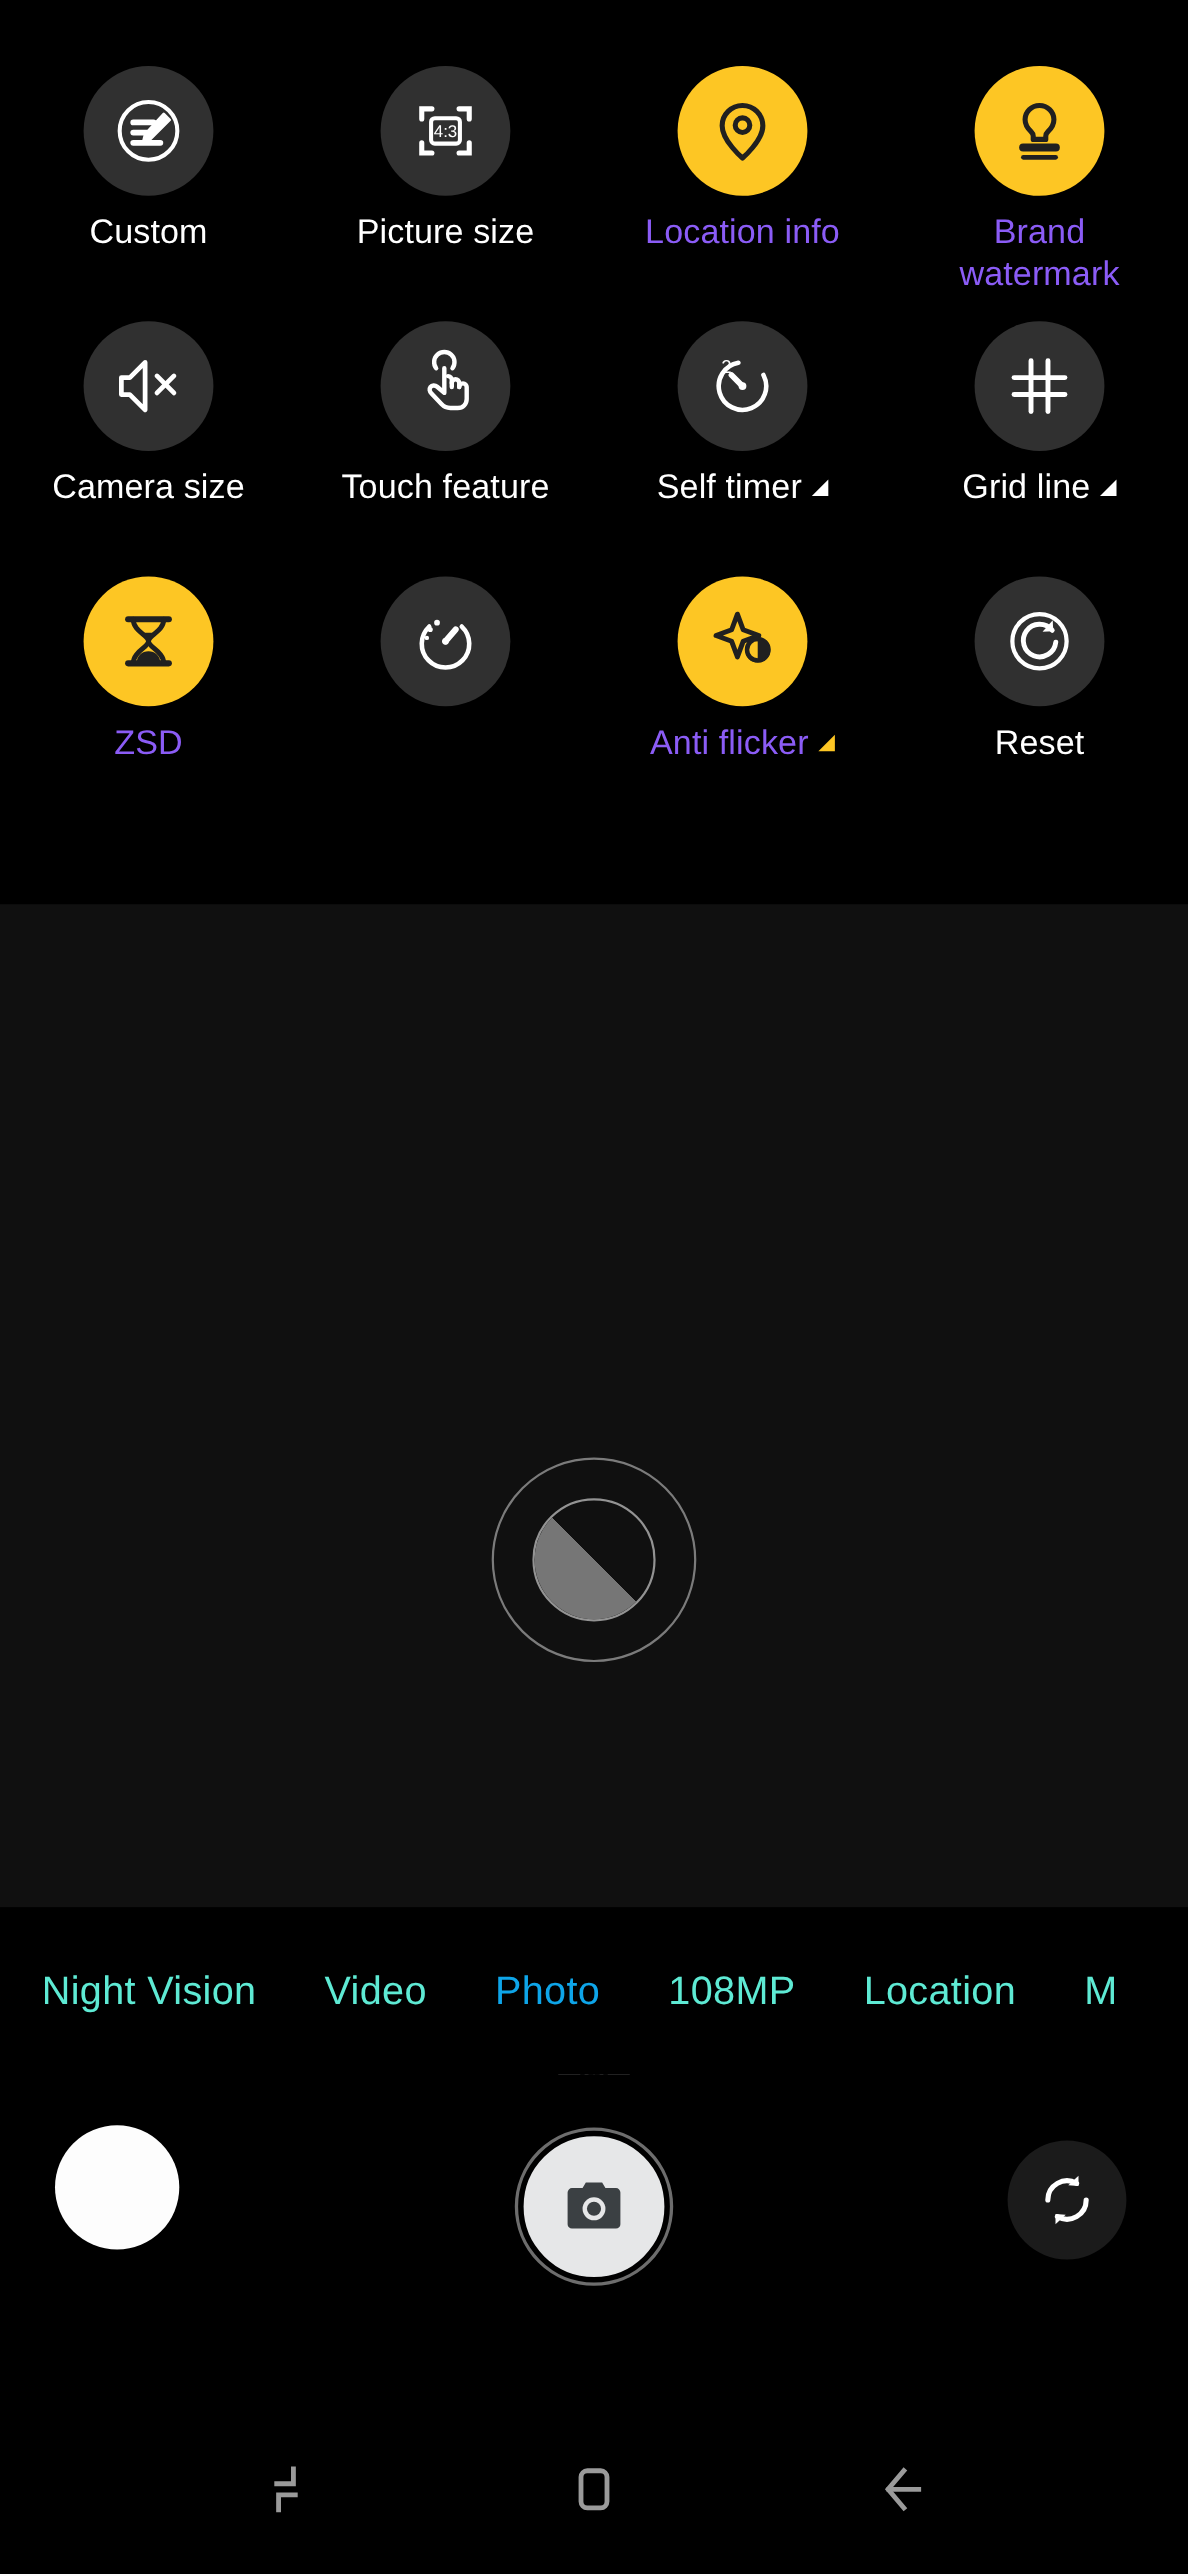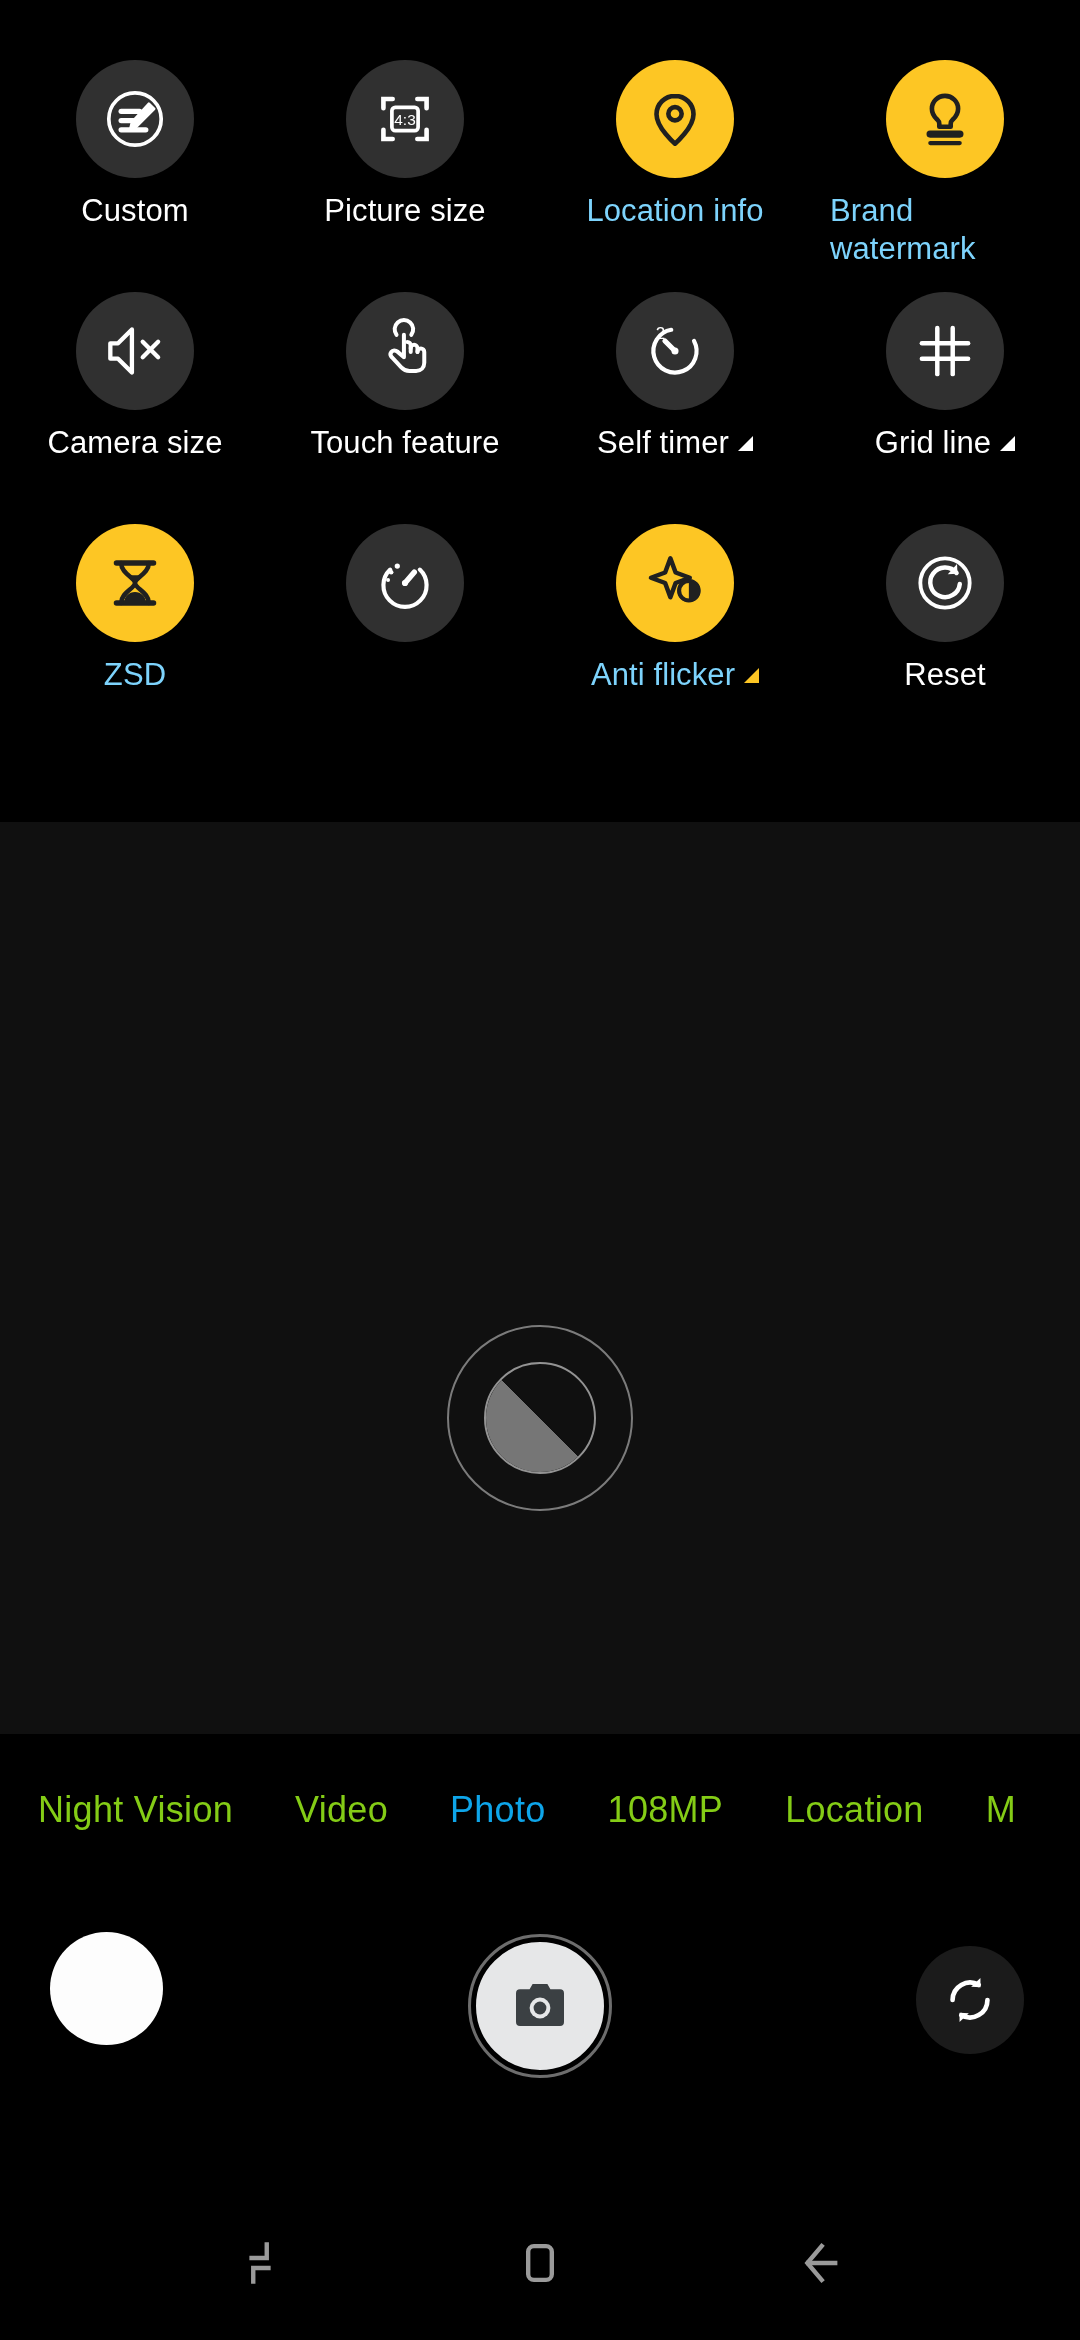--- a/index.html
+++ b/index.html
@@ -30,25 +30,25 @@
     width:118px; height:118px; border-radius:50%;
     background:#303030;
     display:flex; align-items:center; justify-content:center;
     flex:0 0 auto;
   }
   .setting-icon.active{ background:#FDC624; }
   .setting-icon svg{ display:block; }
   .setting-label{
     margin-top:14px;
     font-size:31px; line-height:38px;
-    color:#ffffff; 
+    color:#ffffff; text-align:center;
     max-width:230px;
     letter-spacing:0.1px;
   }
-  .setting-label.active{ color:#7dd3fc; }
+  .setting-label.active{ color:#8b5cf6; }
   .tri{
     display:inline-block;
     width:0;height:0;
     border-left:15px solid transparent;
     border-bottom:15px solid #ffffff;
     margin-left:9px;
     vertical-align:2px;
   }
   .setting-label.active .tri{ border-bottom-color:#FDC624; }
 
@@ -83,21 +83,21 @@
   
   #mode-bar{
     position:absolute; left:0; top:1734px; width:1080px; height:152px;
     background:#000;
     display:flex; align-items:center;
     padding-left:38px;
     gap:62px;
     white-space:nowrap; overflow:hidden;
   }
   .mode-item{
-    font-size:36px; color:#84cc16; letter-spacing:0.3px;
+    font-size:36px; color:#5eead4; letter-spacing:0.3px;
   }
   .mode-item.active{ color:#0ea5e9; }
 
   
   #shutter-bar{
     position:absolute; left:0; top:1886px; width:1080px; height:300px;
     background:#000;
   }
   #gallery-thumb{
     position:absolute; left:50px; top:46px;

